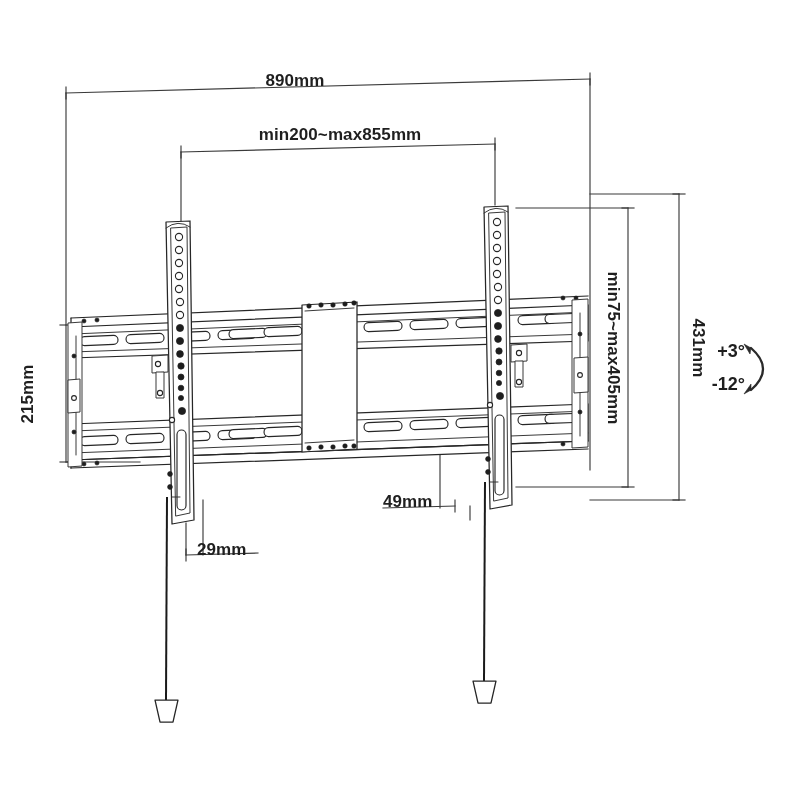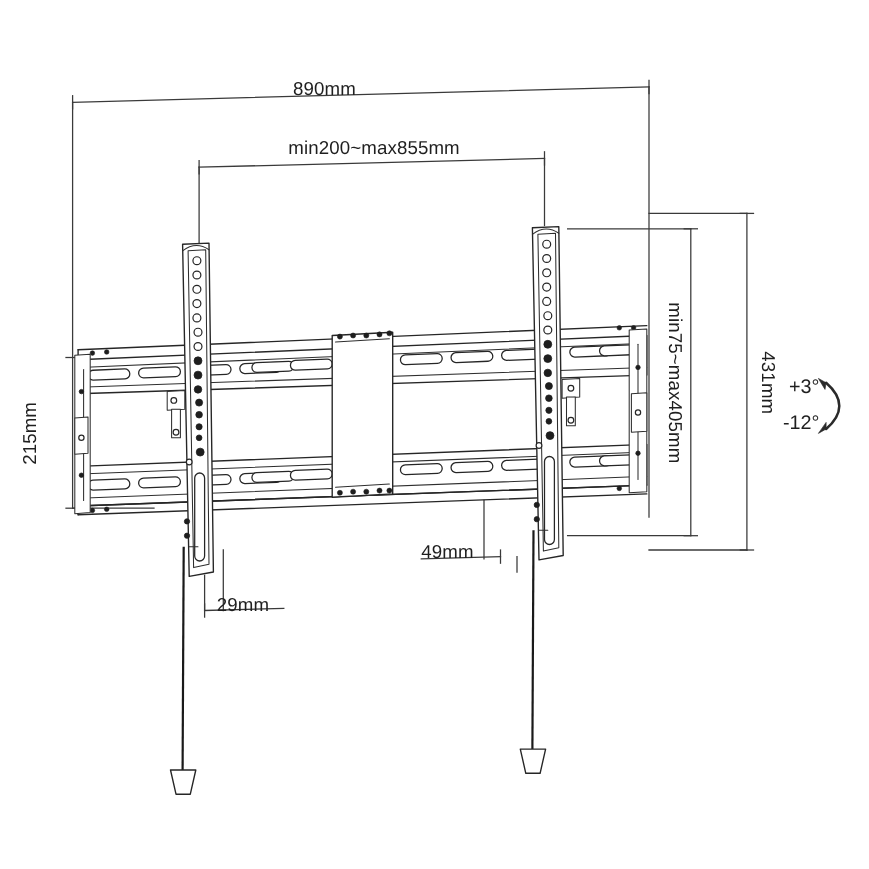--- a/index.html
+++ b/index.html
@@ -13,20 +13,21 @@
     height: 790px;
     overflow: hidden;
     font-family: "Liberation Sans", sans-serif;
     color: #1a1a1a;
   }
   #drawing-root {
     position: relative;
     width: 790px;
     height: 790px;
     background: #ffffff;
+    font-weight: bold;
   }
   svg#tech-drawing {
     display: block;
     width: 790px;
     height: 790px;
   }
   .dim-line, .ext-line {
     stroke: #3a3a3a;
     stroke-width: 1.15;
     fill: none;

